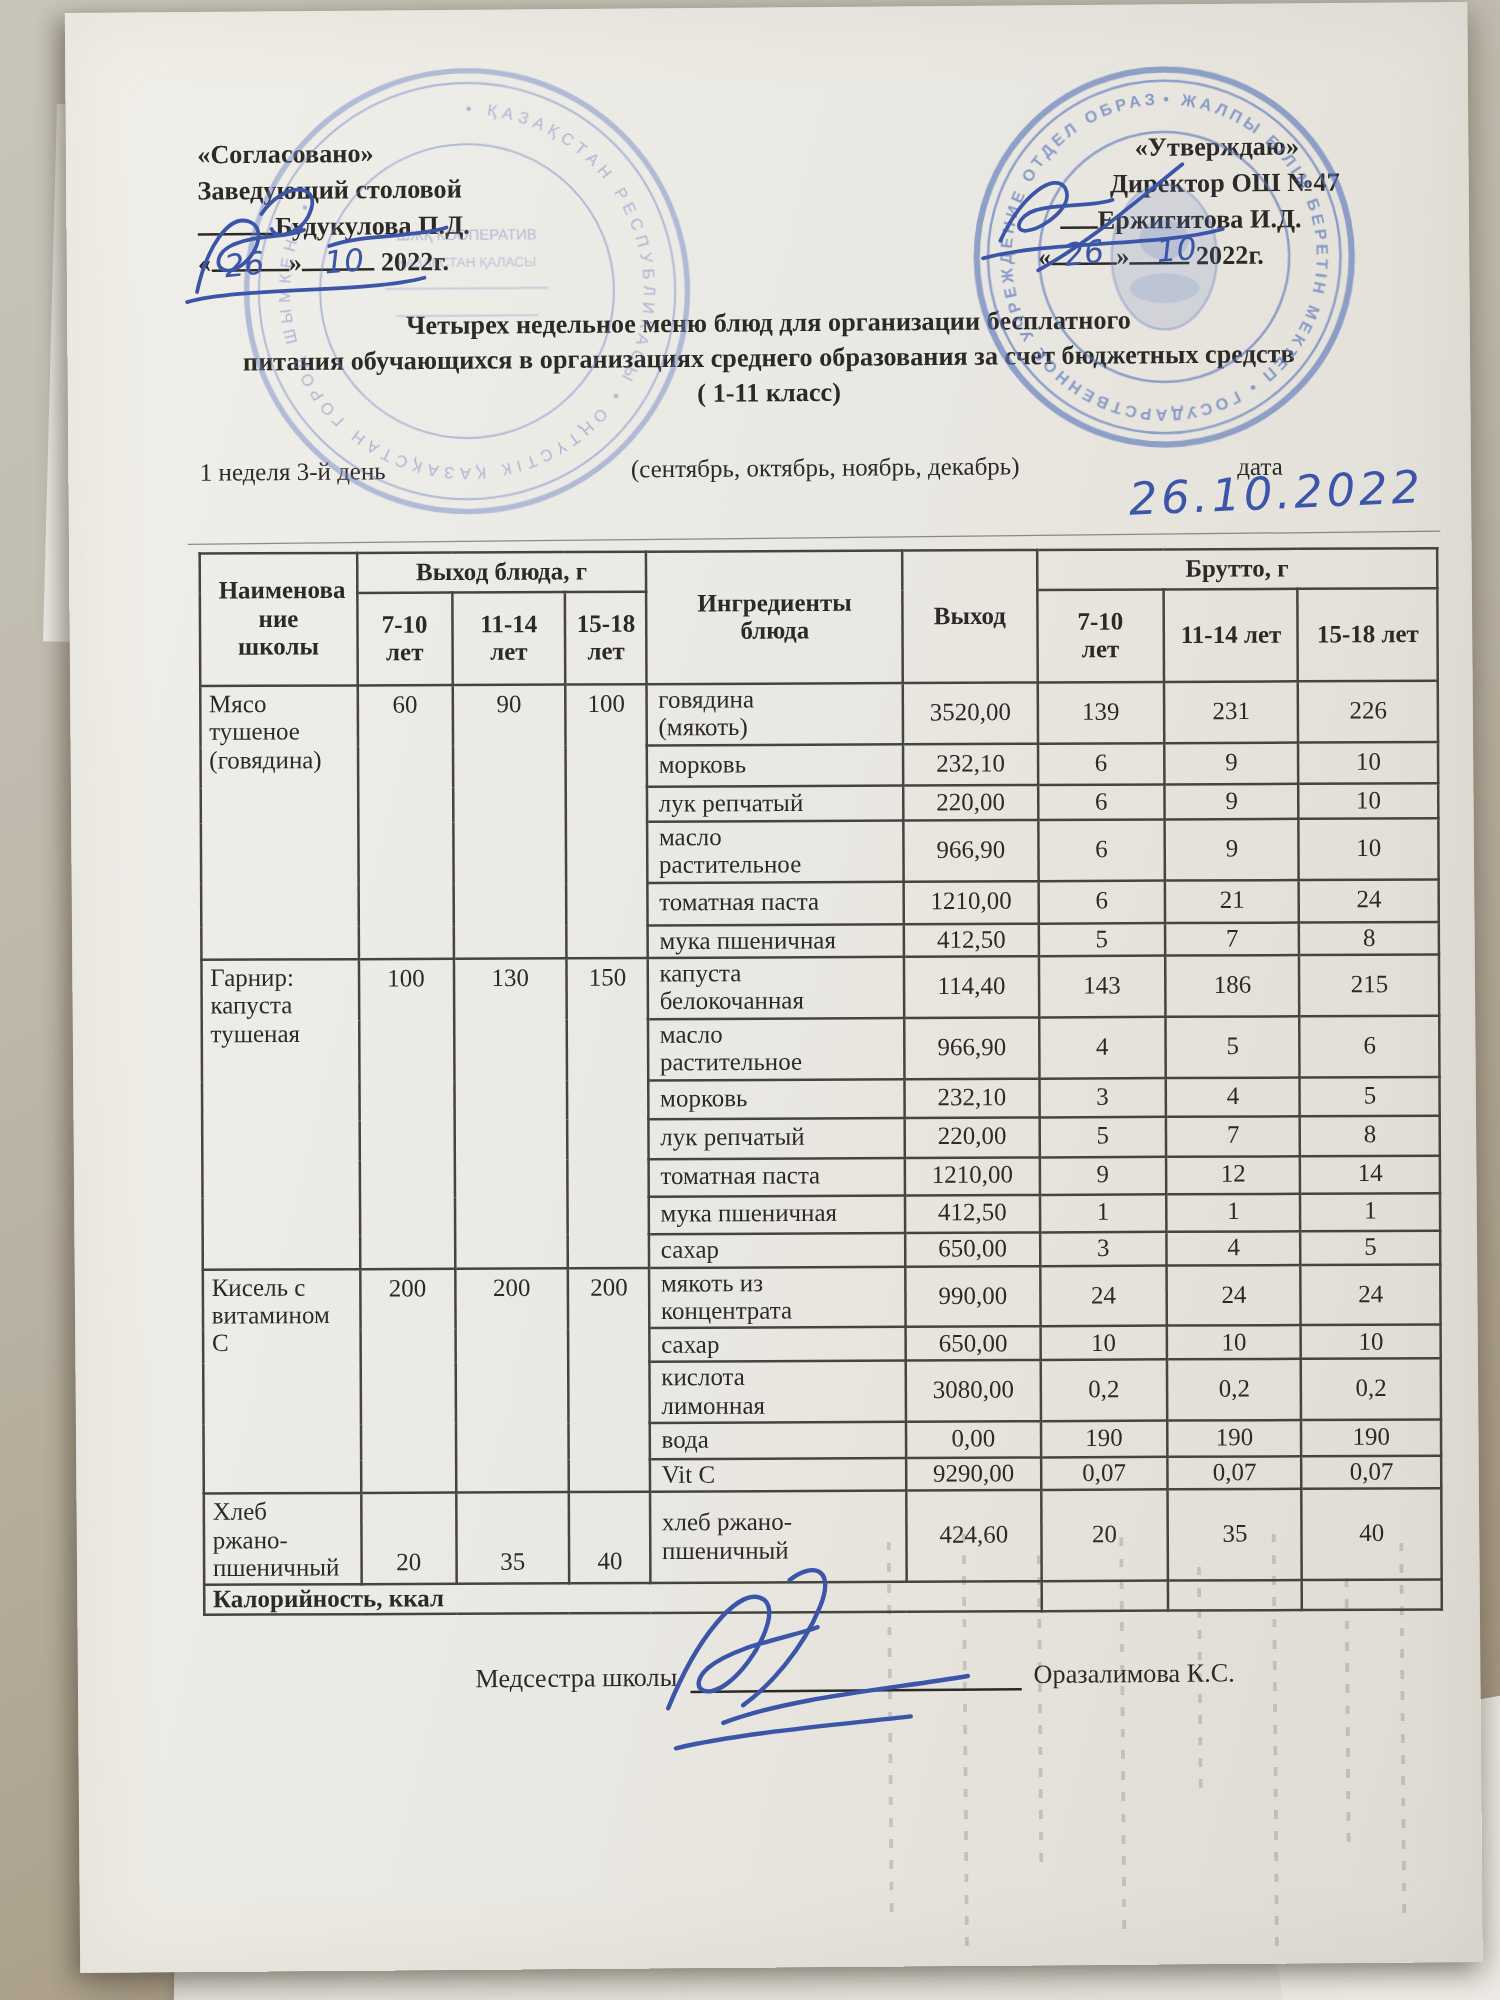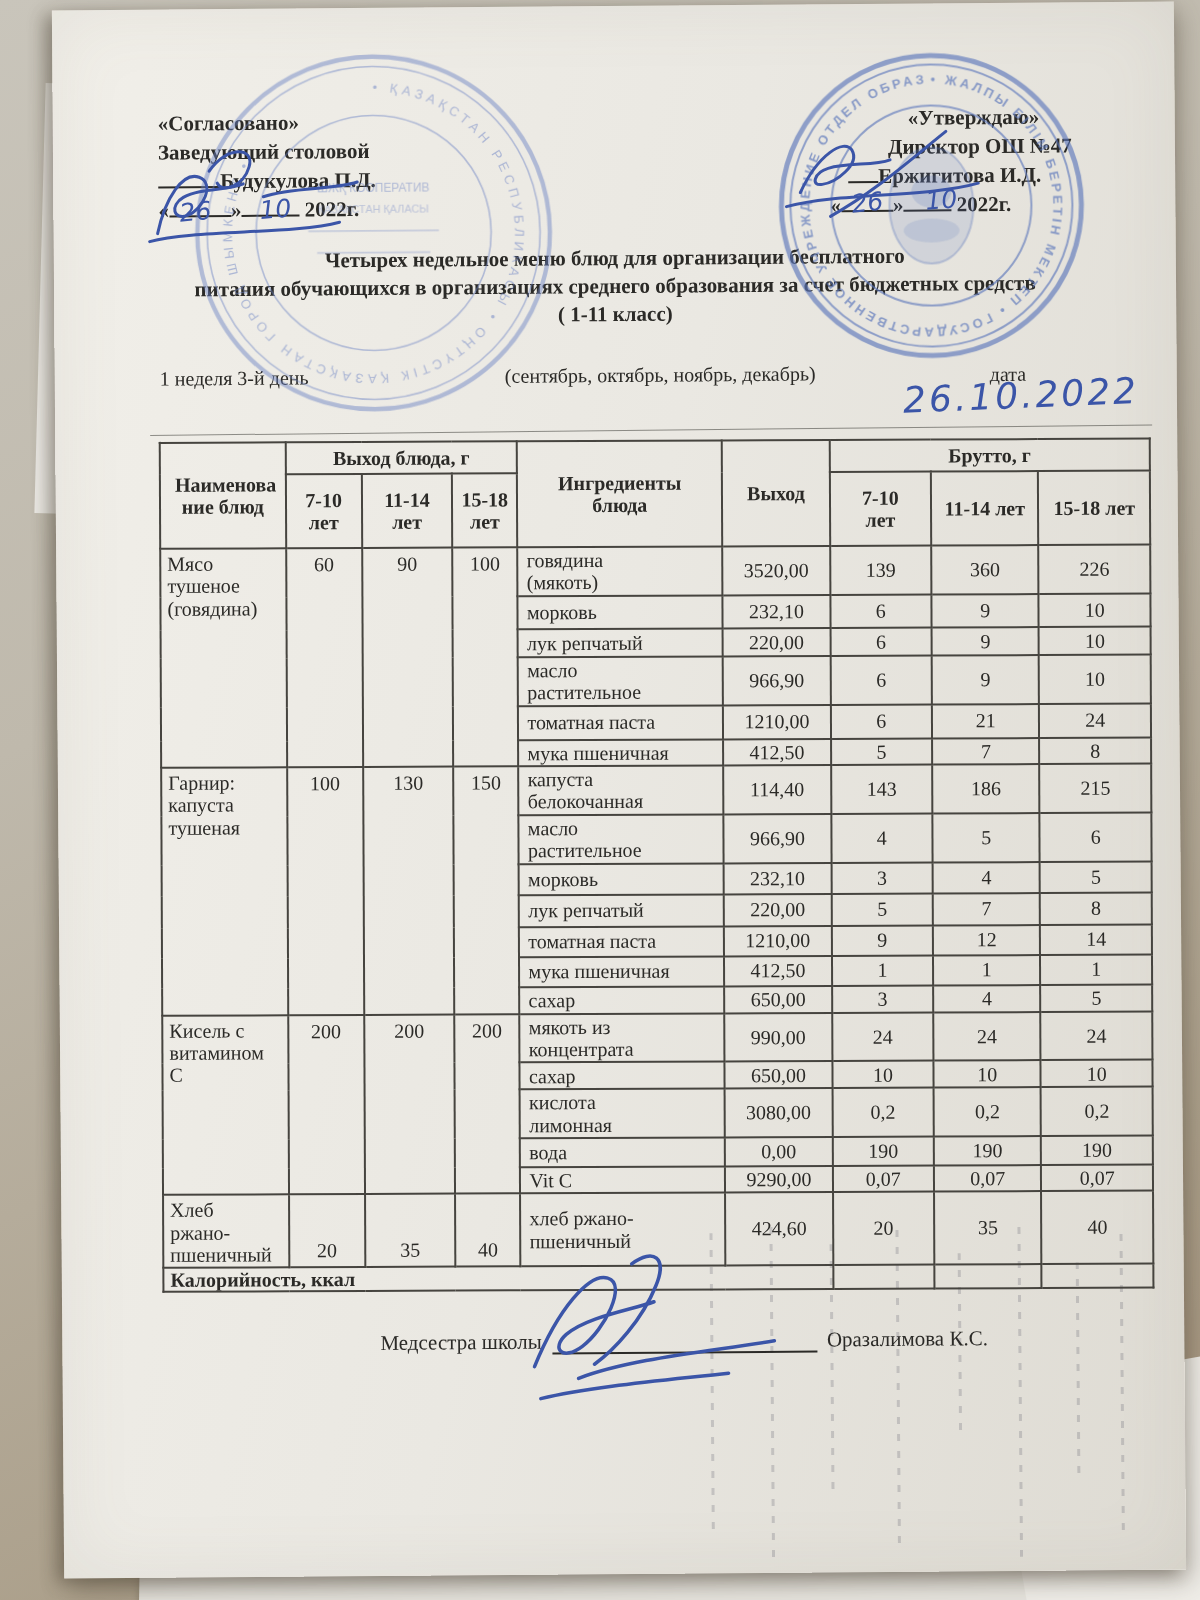--- a/index.html
+++ b/index.html
@@ -93,21 +93,21 @@
           <col style="width:90px">
           <col style="width:65px">
       <col style="width:204px">
           <col style="width:107px">
           <col style="width:101px">
           <col style="width:107px">
           <col style="width:111px">
     </colgroup>
     <tbody>
           <tr style="height:32px;">
-      <th class="dish-h" rowspan="2">Наименова ние блюд</th>
+      <th class="dish-h" rowspan="2">Наименова ние школы</th>
       <th colspan="3">Выход блюда, г</th>
       <th class="ing-h" rowspan="2">Ингредиенты блюда</th>
       <th rowspan="2">Выход</th>
       <th colspan="3">Брутто, г</th>
     </tr>
     <tr style="height:74px;">
       <th class="age">7-10 лет</th>
       <th class="age">11-14 лет</th>
       <th class="age">15-18 лет</th>
       <th class="age narrow">7-10 лет</th>
@@ -116,21 +116,21 @@
     </tr>
 
     <tr style="height:30px;">
       <td class="dish" rowspan="6">Мясо тушеное (говядина)</td>
       <td class="out" rowspan="6">60</td>
       <td class="out" rowspan="6">90</td>
       <td class="out" rowspan="6">100</td>
       <td class="ing">говядина (мякоть)</td>
       <td class="num">3520,00</td>
       <td class="num">139</td>
-      <td class="num">360</td>
+      <td class="num">231</td>
       <td class="num">226</td>
     </tr>
     <tr style="height:33px;">
       <td class="ing">морковь</td>
       <td class="num">232,10</td>
       <td class="num">6</td>
       <td class="num">9</td>
       <td class="num">10</td>
     </tr>
     <tr style="height:28px;">

